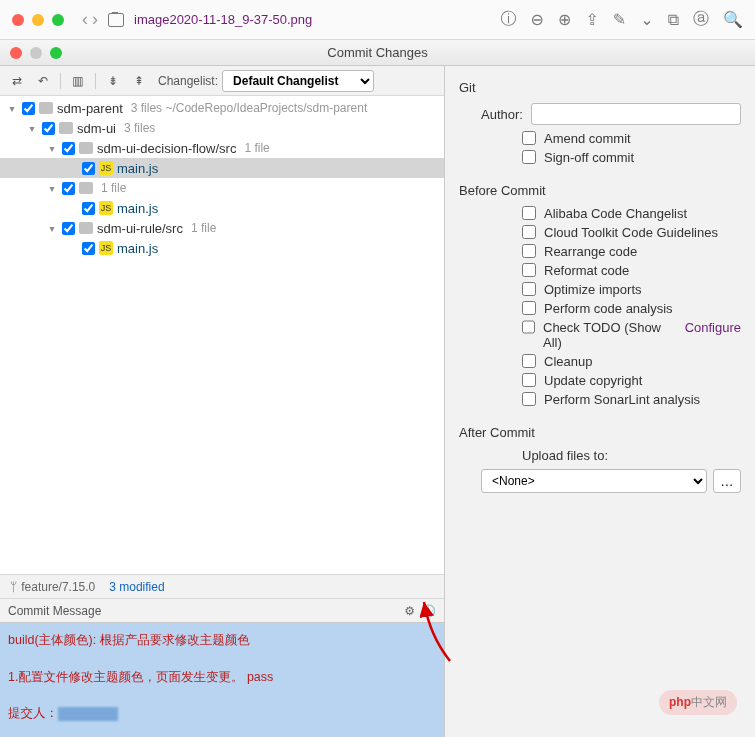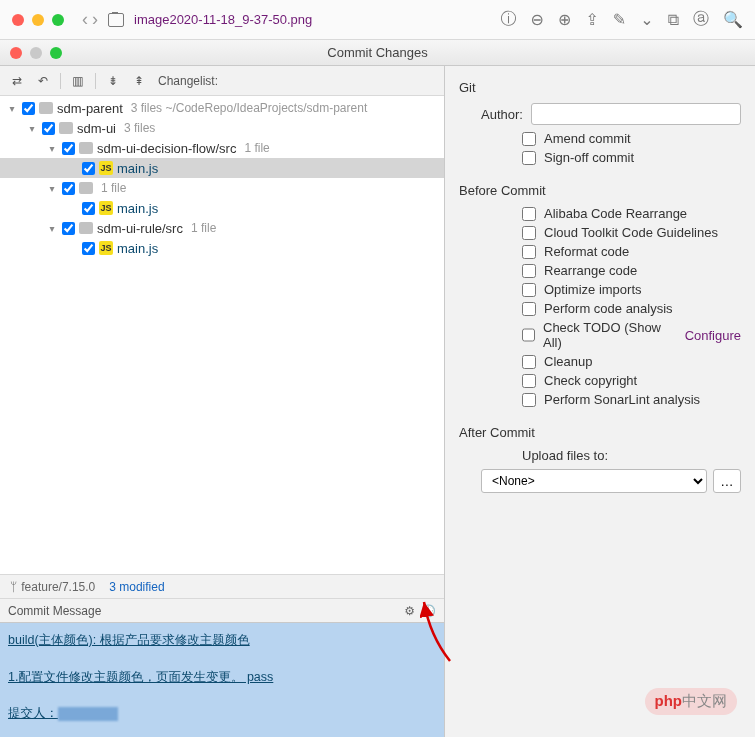--- a/index.html
+++ b/index.html
@@ -34,54 +34,54 @@
 .left-toolbar .label { color:#555; margin-left: 4px; }
 .left-toolbar select { height: 22px; font-size: 12px; font-weight: bold; background:#fff; border:1px solid #bbb; border-radius:3px; padding: 0 18px 0 6px; }
 
 
 .tree { flex: 1; background: #fff; overflow-y: auto; font-size: 13px; padding: 2px 0; }
 .tree-row { display: flex; align-items: center; height: 20px; padding-left: 6px; gap: 4px; white-space: nowrap; }
 .tree-row.selected { background: #d5d5d5; }
 .tree-row .arrow { width: 12px; color:#888; font-size: 10px; text-align:center; }
 .tree-row .chk { width: 13px; height: 13px; }
 .tree-row .folder-icon { width:14px; height:12px; background:#c2c2c2; border-radius:2px; display:inline-block; }
-.tree-row .js-icon { width:14px; height:14px; background:#f7df1e; border-radius:2px; display:inline-block; font-size:9px; font-weight:bold; text-align:center; line-height:14px; color:#333; }
+.tree-row .js-icon { width:14px; height:14px; background:#f7df1e; border-radius:2px; display:inline-block; font-size:9px; font-weight:normal; text-align:center; line-height:14px; color:#333; }
 .tree-row .name { color: #333; }
 .tree-row .name.modified { color: #0c4a6e; }
 .tree-row .meta { color:#999; font-size: 12px; margin-left:4px; }
 .indent-0{padding-left:6px}.indent-1{padding-left:26px}.indent-2{padding-left:46px}.indent-3{padding-left:66px}
 
 
 .tree-status { height: 24px; border-top:1px solid #d9d9d9; display:flex; align-items:center; padding: 0 10px; gap: 14px; font-size:12px; background:#f2f2f2; }
 .tree-status .branch { color:#666; display:flex; align-items:center; gap:4px; }
 .tree-status .modified { color:#1565c0; }
 
 
 .cm-header { height: 24px; display:flex; align-items:center; padding: 0 8px; font-size:12px; color:#555; background:#f2f2f2; border-top:1px solid #d9d9d9; }
 .cm-header .cm-tools { margin-left:auto; display:flex; gap:6px; color:#666; cursor:pointer; position:relative; }
-.cm-body { flex: 0 0 auto; background:#b8d4f0; padding: 6px 8px; font-family: Menlo, monospace; font-size: 12.5px; color:#0c4a6e; line-height: 1.8; min-height: 115px; position: relative; border-top:1px solid #c9c9c9;text-decoration:underline;}
+.cm-body { flex: 0 0 auto; background:#b8d4f0; padding: 6px 8px; font-family: Menlo, monospace; font-size: 12.5px; color:#b91c1c; line-height: 1.8; min-height: 115px; position: relative; border-top:1px solid #c9c9c9;}
 .cm-body .blurred { display:inline-block; width:60px; height:14px; background:#7aa8d8; filter:blur(1px); vertical-align:middle; }
 
 
 .section-title { font-size: 13px; color:#333; margin-bottom: 8px; margin-top: 4px; }
 .form-row { display:flex; align-items:center; margin: 6px 0 6px 22px; gap: 8px; font-size:13px; }
 .form-row input[type=text] { flex:1; height:22px; border:1px solid #bbb; border-radius:3px; padding:0 4px; background:#fff; }
-.check-row { display:flex; align-items:center; margin: 4px 0 4px 22px; gap: 8px; font-size:13px; color:#333;padding-left:41px; }
+.check-row { display:flex; margin: 4px 0 4px 22px; gap: 8px; font-size:13px; color:#333;padding-left:41px; }
 .check-row input[type=checkbox]{ width:14px; height:14px; }
 .check-row .link { color:#701a75; }
 .subsection { margin-top: 18px; }
 .upload-row { display:flex; gap:6px; margin: 6px 0 6px 22px; align-items:center; }
 .upload-row select { flex:1; height:24px; border:1px solid #bbb; border-radius:3px; background:#fff; padding:0 6px; font-size:12px;}
 .upload-row button { width:28px; height:24px; border:1px solid #bbb; border-radius:3px; background:#fff; }
 
 
 .arrow-annot { position:absolute; left: 420px; top: 596px; pointer-events:none; }
 
 
-.watermark { position:absolute; right: 18px; bottom: 22px; font-size: 15px; color:#888; background: rgba(255,60,60,0.15); padding:4px 10px; border-radius: 14px; }
+.watermark { position:absolute; right: 18px; bottom: 22px; font-size: 12px; color:#888; background: rgba(255,60,60,0.15); padding:4px 10px; border-radius: 14px; }
 .watermark b { color:#d33; }
 </style>
 </head>
 <body>
 
 <div class="mac-toolbar">
   <div class="traffic">
     <span class="tl-red"></span>
     <span class="tl-yellow"></span>
     <span class="tl-green"></span>
@@ -119,20 +119,23 @@
   <div class="left-panel">
     <div class="left-toolbar">
       <span class="tb-btn">⇄</span>
       <span class="tb-btn">↶</span>
       <span class="sep"></span>
       <span class="tb-btn">▥</span>
       <span class="sep"></span>
       <span class="tb-btn">⇟</span>
       <span class="tb-btn">⇞</span>
       <span class="label">Changelist:</span>
+      <select>
+        <option>Default Changelist</option>
+      </select>
     </div>
 
     <div class="tree">
       <div class="tree-row indent-0">
         <span class="arrow">▾</span>
         <input type="checkbox" class="chk" checked="" style="">
         <span class="folder-icon"></span>
         <span class="name">sdm-parent</span>
         <span class="meta">3 files  ~/CodeRepo/IdeaProjects/sdm-parent</span>
       </div>
@@ -218,50 +221,50 @@
         <span>Amend commit</span>
       </div>
     <div class="check-row">
         <input type="checkbox" style="">
         <span>Sign-off commit</span>
       </div>
 
     <div class="section-title subsection">Before Commit</div>
     <div class="check-row">
         <input type="checkbox" style="">
-        <span>Alibaba Code Rearrange</span>
+        <span>Alibaba Code Changelist</span>
       </div>
     <div class="check-row">
         <input type="checkbox" style="">
         <span>Cloud Toolkit Code Guidelines</span>
       </div>
     <div class="check-row">
         <input type="checkbox" style="">
+        <span>Rearrange code</span>
+      </div>
+    <div class="check-row">
+        <input type="checkbox" style="">
         <span>Reformat code</span>
       </div>
     <div class="check-row">
         <input type="checkbox" style="">
-        <span>Rearrange code</span>
-      </div>
-    <div class="check-row">
-        <input type="checkbox" style="">
         <span>Optimize imports</span>
       </div>
     <div class="check-row">
         <input type="checkbox" style="">
         <span>Perform code analysis</span>
       </div>
     <div class="check-row"><input type="checkbox" style=""><span>Check TODO (Show All)</span>&nbsp;<span class="link">Configure</span></div>
     <div class="check-row">
         <input type="checkbox" style="">
         <span>Cleanup</span>
       </div>
     <div class="check-row">
         <input type="checkbox" style="">
-        <span>Check copyright</span>
+        <span>Update copyright</span>
       </div>
     <div class="check-row">
         <input type="checkbox" style="">
         <span>Perform SonarLint analysis</span>
       </div>
 
     <div class="section-title subsection">After Commit</div>
     <div class="check-row" style="margin-left:22px">
         <span>Upload files to:</span>
       </div>

